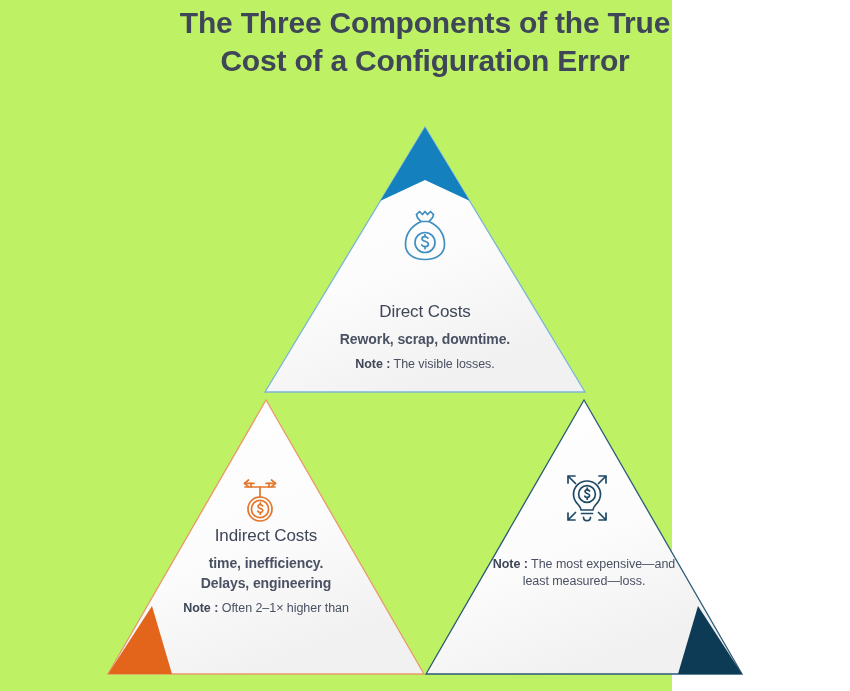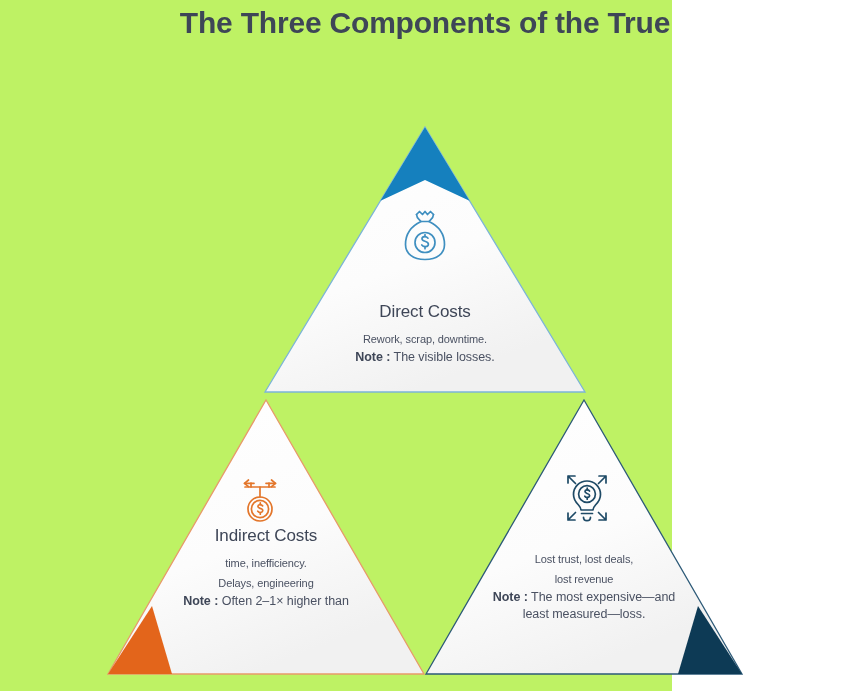--- a/index.html
+++ b/index.html
@@ -55,31 +55,31 @@
   }
   .tri-title {
     font-size: 17px;
     font-weight: normal;
     color: #3e4657;
     line-height: 22px;
     margin-bottom: 6px;
     letter-spacing: -0.1px;
   }
   .tri-desc {
-    font-size: 11px;
-    font-weight: normal;
+    font-size: 14px;
+    font-weight: bold;
     color: #4a5162;
     line-height: 20px;
     letter-spacing: -0.1px;
   }
   .tri-note {
     font-size: 12.5px;
     color: #4a5162;
     line-height: 17px;
-    margin-top: 0;
+    margin-top: 7px;
     letter-spacing: -0.05px;
   }
   .tri-note .note-label {
     font-weight: bold;
     color: #3e4657;
   }
 
   
   #text-direct {
     left: 285px;
@@ -107,20 +107,21 @@
   #icon-indirect { left: 234px; top: 476px; }
   #icon-opportunity { left: 557px; top: 472px; }
 </style>
 </head>
 <body>
 
 <div id="page">
 
   <div class="title-block">
     <div class="title-line">The Three Components of the True</div>
+    <div class="title-line">Cost of a Configuration Error</div>
   </div>
 
   <svg id="diagram" viewBox="0 0 850 691">
     <defs>
       <linearGradient id="triFill" x1="0" y1="0" x2="0.45" y2="1">
         <stop offset="0%" stop-color="#ffffff"></stop>
         <stop offset="60%" stop-color="#fcfcfc"></stop>
         <stop offset="100%" stop-color="#f1f1f1"></stop>
       </linearGradient>
       <clipPath id="clipTop">
@@ -232,24 +233,20 @@
     </div>
     <div class="tri-note">
       <div>
         <span class="note-label">Note :</span>
         <span>Often 2–1× higher than</span>
       </div>
     </div>
   </div>
 
   <div class="tri-text" id="text-opportunity">
-    <div class="tri-desc">
-      <div>Lost trust, lost deals,</div>
-      <div>lost revenue</div>
-    </div>
     <div class="tri-note">
       <div>
         <span class="note-label">Note :</span>
         <span>The most expensive—and</span>
       </div>
       <div>least measured—loss.</div>
     </div>
   </div>
 
 </div>

